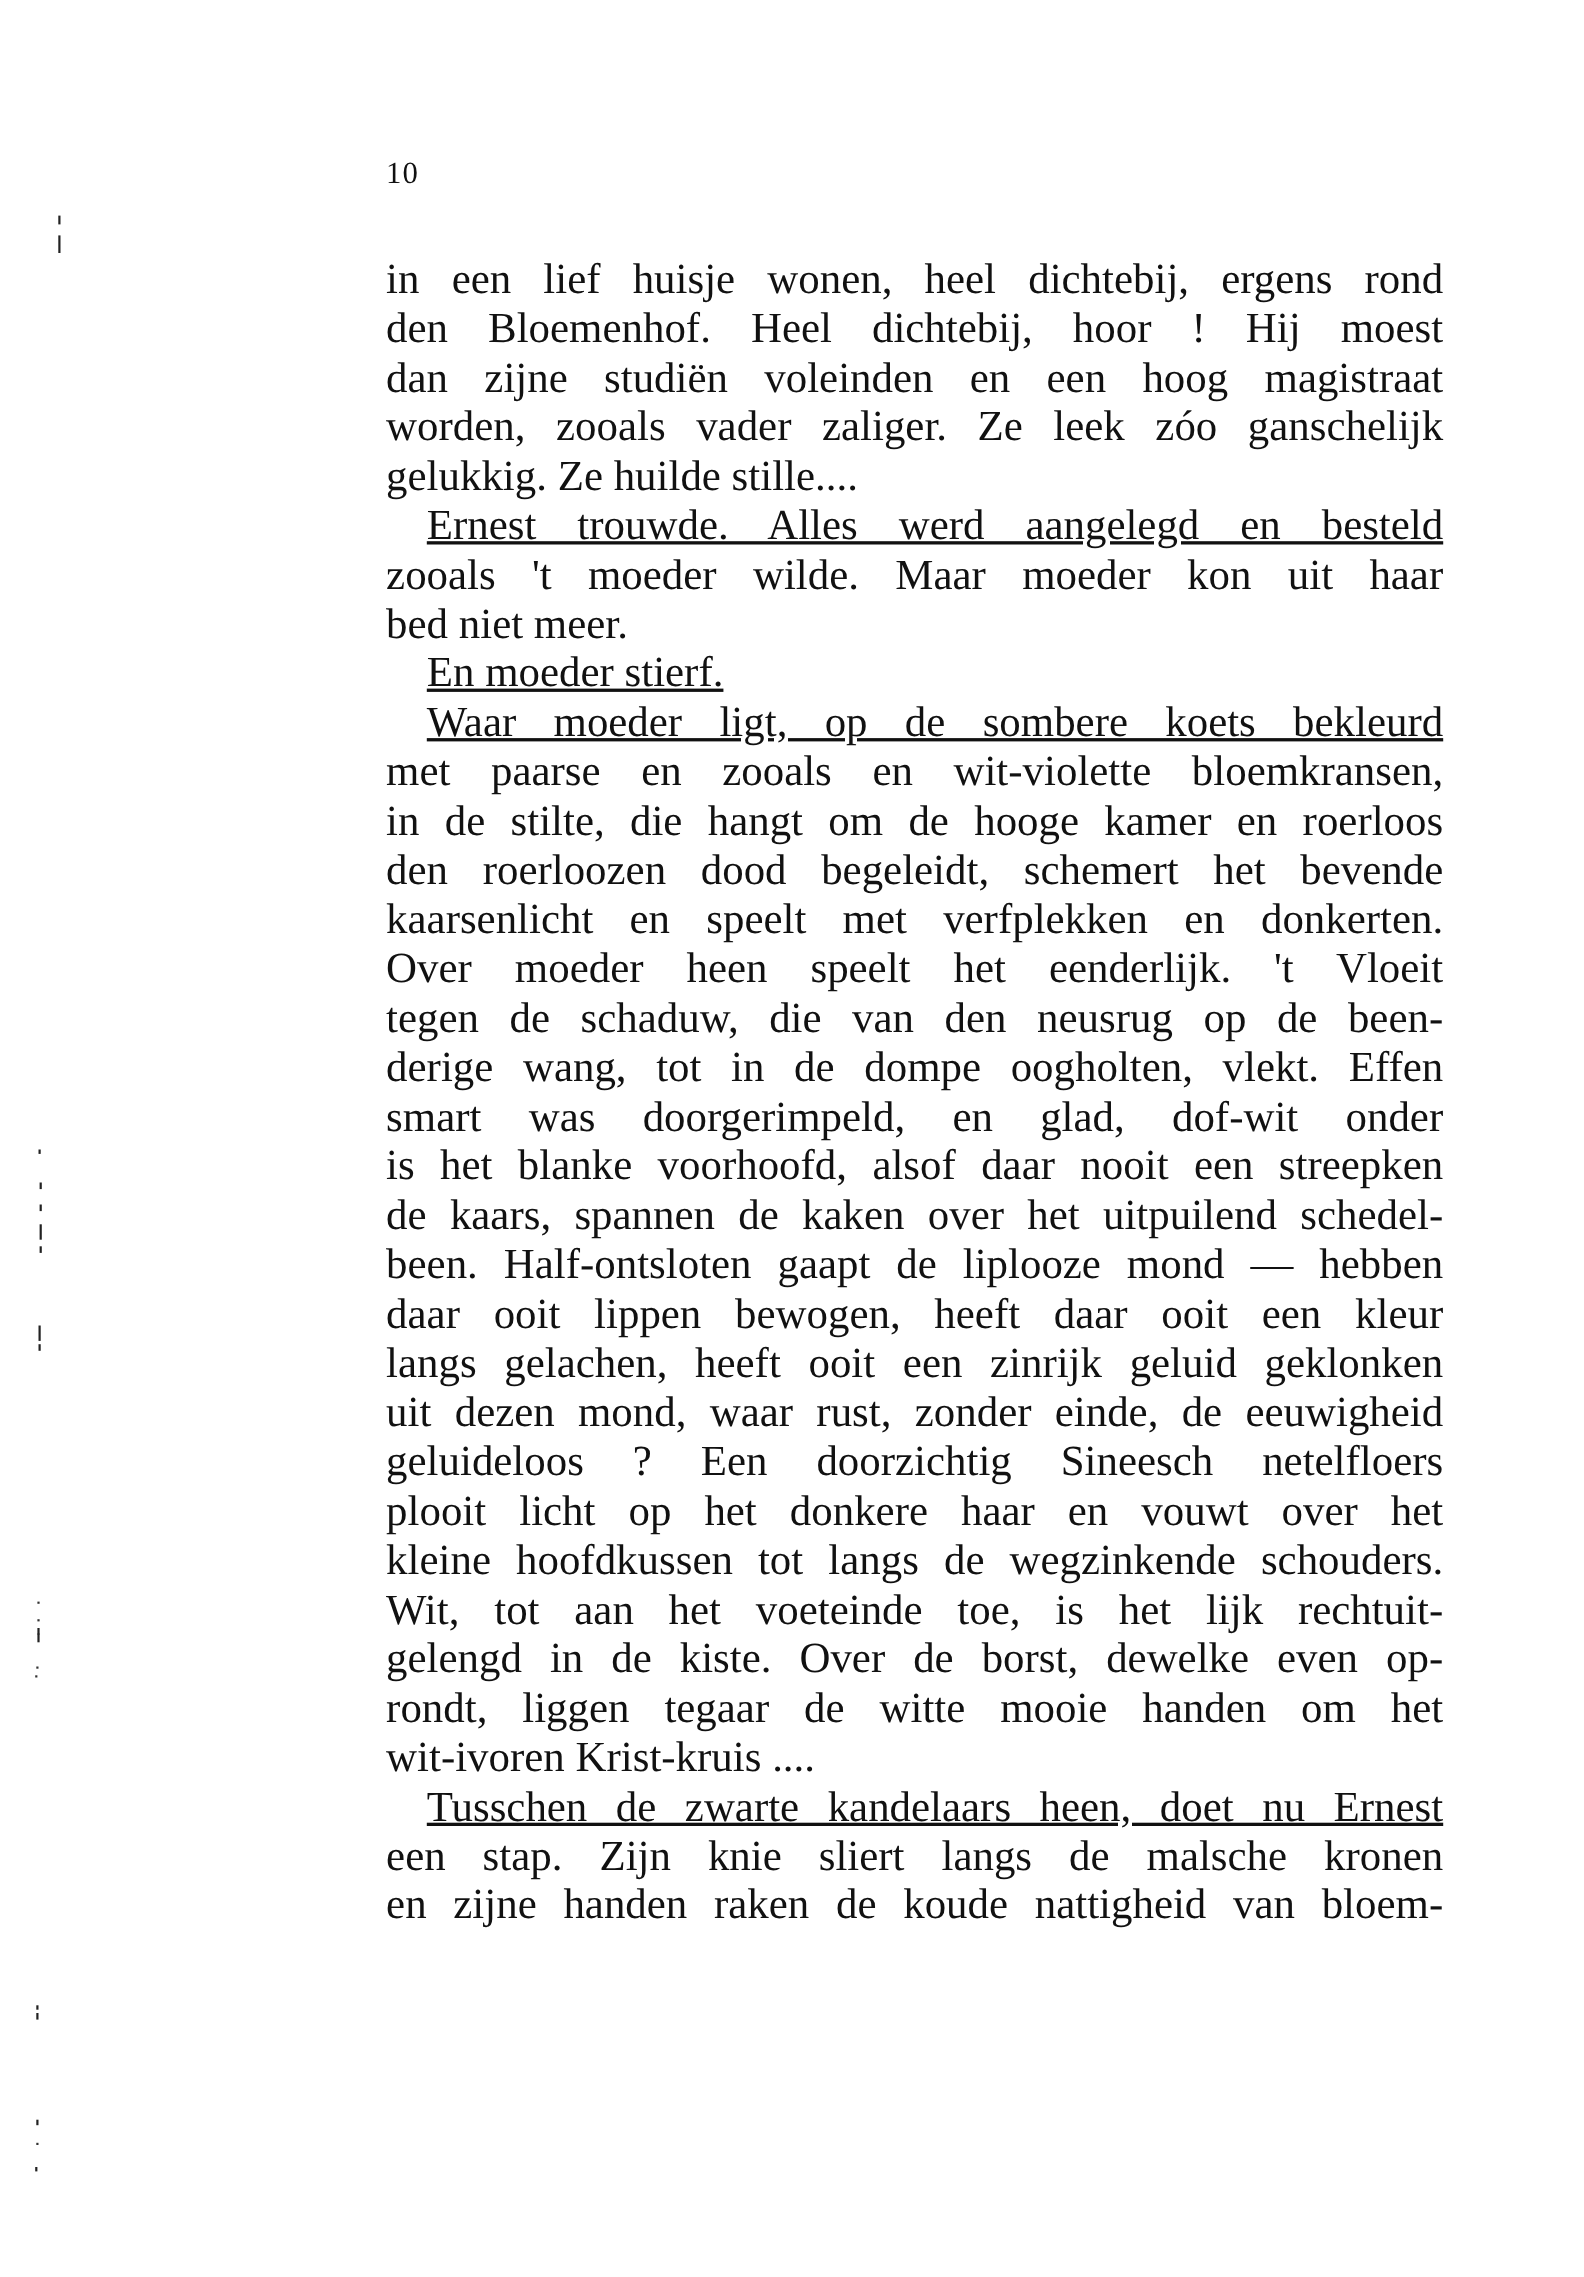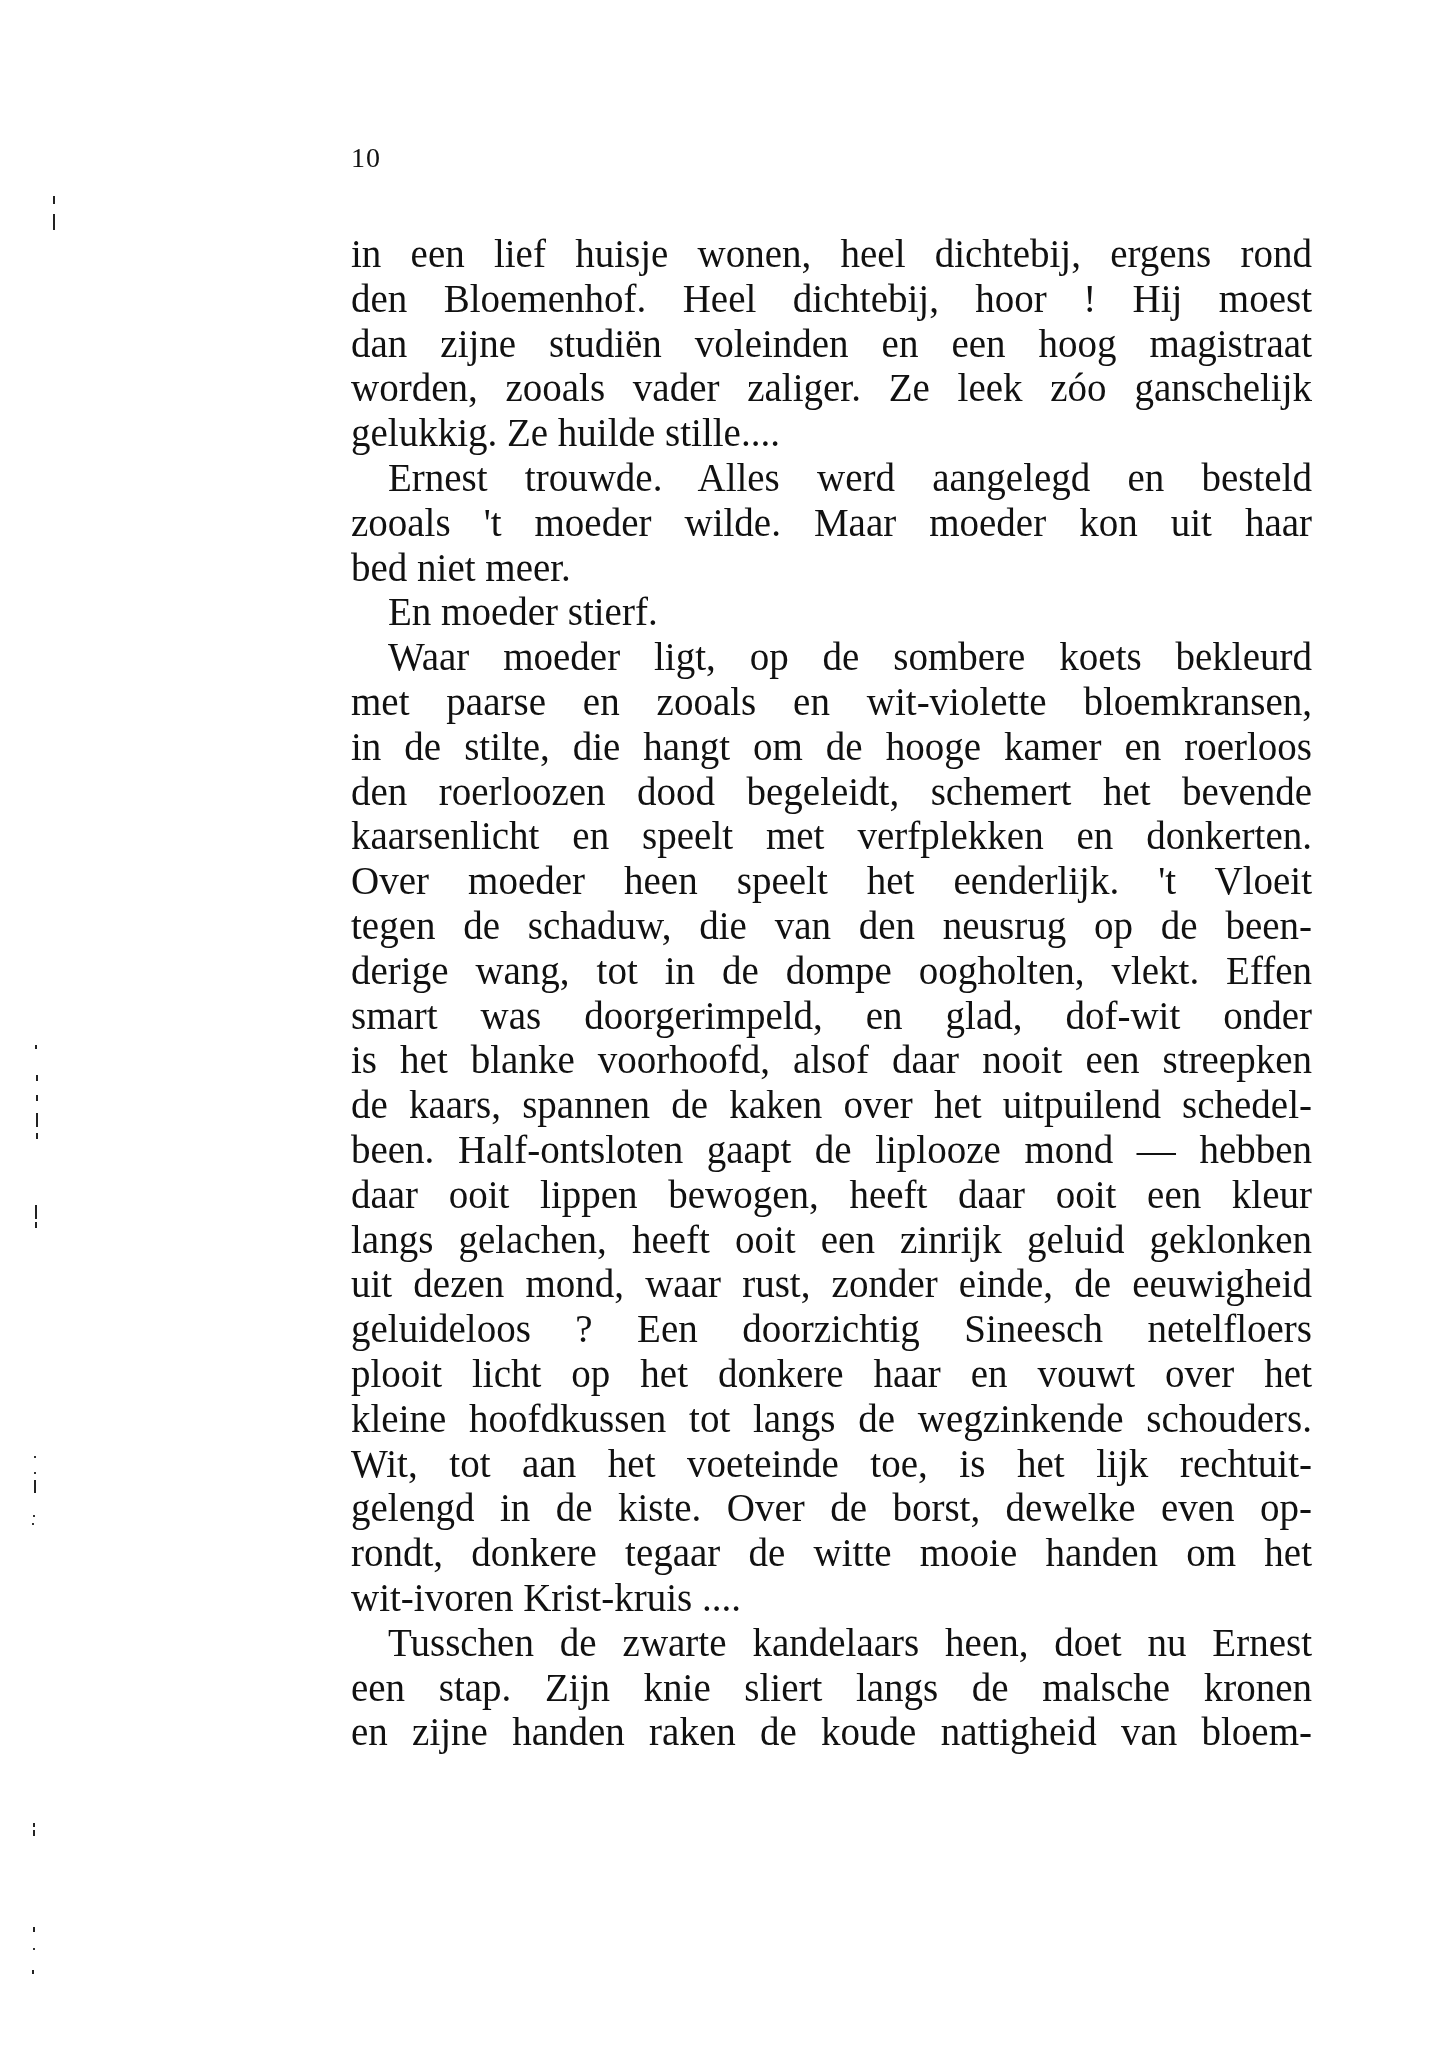--- a/index.html
+++ b/index.html
@@ -32,21 +32,21 @@
       line-height: 44.8px;
     }
     .line {
       display: block;
       height: 44.8px;
       white-space: nowrap;
       text-align: justify;
       text-align-last: justify;
       overflow: visible;
     }
-    .line.indent { padding-left: 37px; }
+    .line.indent { padding-left: 37px; text-decoration: underline; }
     .line.last { text-align-last: left; }
     .margin-marks {
       position: absolute;
       left: 0;
       top: 0;
       width: 120px;
       height: 2070px;
     }
     .mark {
       position: absolute;
@@ -89,21 +89,21 @@
       <span class="line">de kaars, spannen de kaken over het uitpuilend schedel-</span>
       <span class="line">been. Half-ontsloten gaapt de liplooze mond — hebben</span>
       <span class="line">daar ooit lippen bewogen, heeft daar ooit een kleur</span>
       <span class="line">langs gelachen, heeft ooit een zinrijk geluid geklonken</span>
       <span class="line">uit dezen mond, waar rust, zonder einde, de eeuwigheid</span>
       <span class="line">geluideloos ? Een doorzichtig Sineesch netelfloers</span>
       <span class="line">plooit licht op het donkere haar en vouwt over het</span>
       <span class="line">kleine hoofdkussen tot langs de wegzinkende schouders.</span>
       <span class="line">Wit, tot aan het voeteinde toe, is het lijk rechtuit-</span>
       <span class="line">gelengd in de kiste. Over de borst, dewelke even op-</span>
-      <span class="line">rondt, donkere tegaar de witte mooie handen om het</span>
+      <span class="line">rondt, liggen tegaar de witte mooie handen om het</span>
       <span class="line last">wit-ivoren Krist-kruis ....</span>
       <span class="line indent">Tusschen de zwarte kandelaars heen, doet nu Ernest</span>
       <span class="line">een stap. Zijn knie sliert langs de malsche kronen</span>
       <span class="line">en zijne handen raken de koude nattigheid van bloem-</span>
     </div>
 
   <div class="margin-marks" id="margin-marks">
       <span class="mark" style="left: 53px; top: 196px; height: 8px;"></span>
       <span class="mark" style="left: 53px; top: 214px; height: 16px;"></span>
       <span class="mark" style="left: 35px; top: 1045px; height: 4px;"></span>

